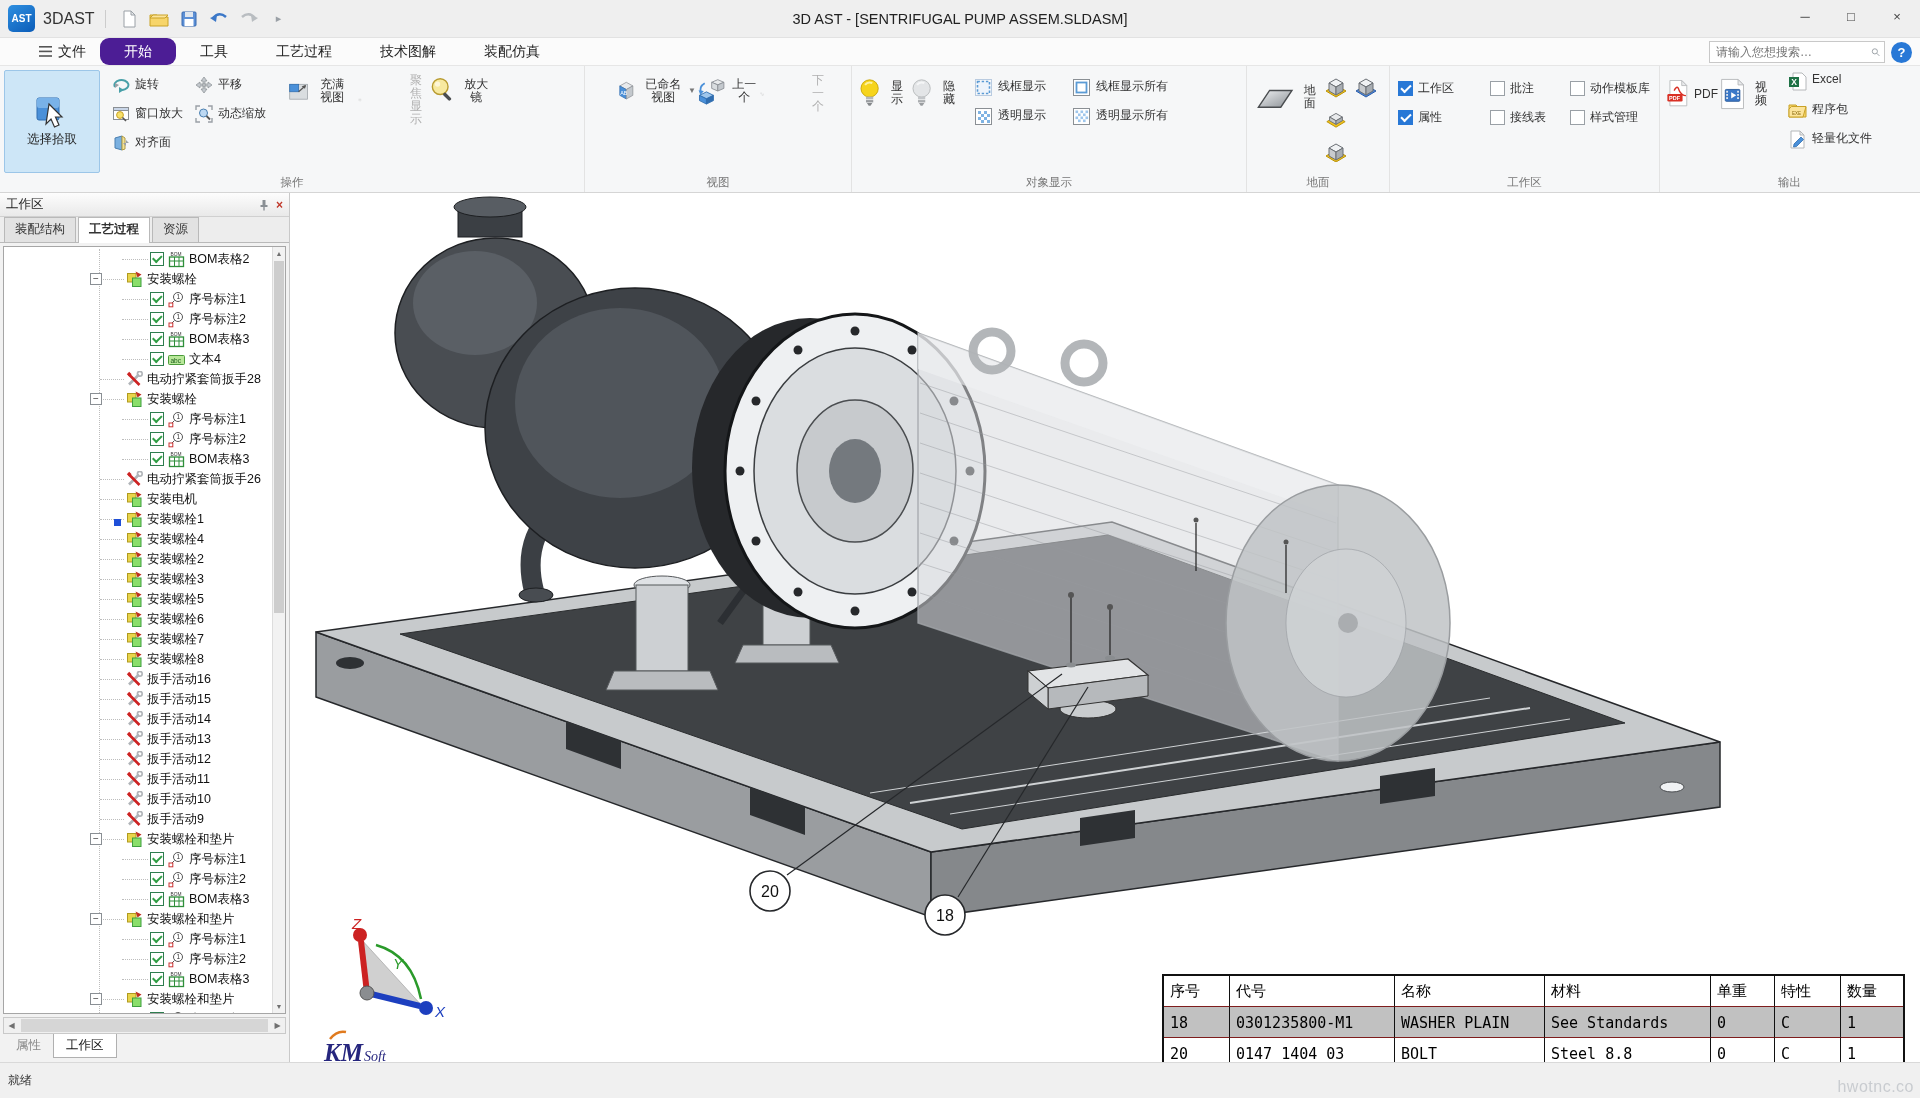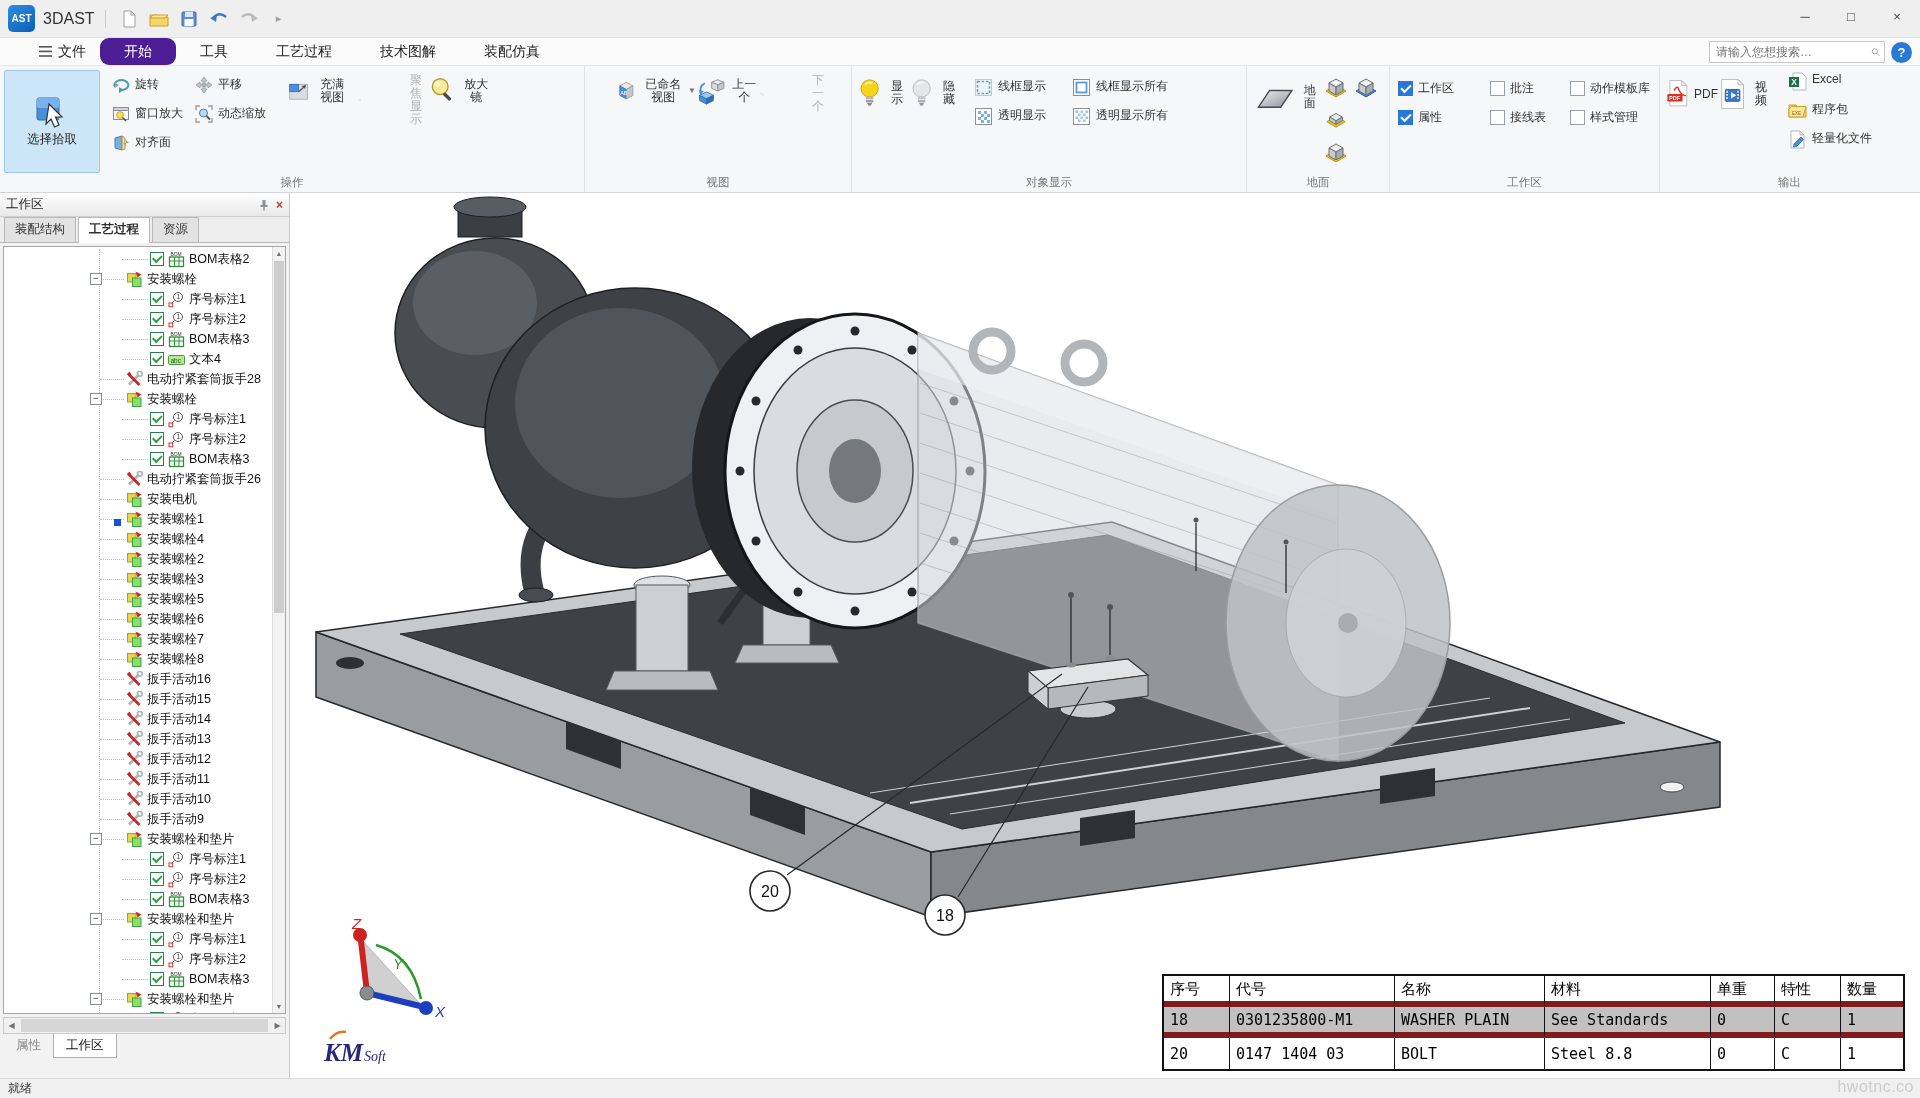--- a/index.html
+++ b/index.html
@@ -72,31 +72,31 @@
   .vs-thumb { position:absolute; left:1px; right:1px; top:14px; height:46%; background:#cdcdcd; }
   .vs-down { position:absolute; bottom:0; left:0; right:0; }
   .hscroll { position:absolute; left:3px; right:3px; bottom:44px; height:17px; background:#f0f0f0; border:1px solid #c9c9c9; display:flex; align-items:center; font-size:8px; color:#707070; }
   .hs-thumb { height:13px; background:#d6d6d6; flex:1; margin:0 2px; }
   .hs-arrow { width:15px; text-align:center; }
   .lp-btabs { position:absolute; left:0; bottom:20px; height:24px; display:flex; align-items:flex-start; padding-left:4px; }
   .lp-btab { padding:3px 12px; font-size:12.5px; color:#8a8a8a; }
   .lp-btab.active { background:#fff; color:#111; border:1px solid #b0b0b0; border-top:none; }
 
   
-  .statusbar { position:absolute; left:0; bottom:0; width:1920px; height:20px; background:#f0f0f0; border-top:1px solid #d9d9d9; font-size:12px; color:#333; display:flex; align-items:center; padding:0 8px; }
+  .statusbar { position:absolute; left:0; bottom:0; width:1920px; height:36px; background:#f0f0f0; border-top:1px solid #d9d9d9; font-size:12px; color:#333; display:flex; align-items:center; padding:0 8px; }
   .watermark { position:absolute; right:6px; bottom:2px; font-size:16px; color:#c9ccd0; letter-spacing:.5px; }
 
   
   .viewport { position:absolute; left:290px; top:193px; width:1630px; height:885px; background:#fff; overflow:hidden; }
   .scene { position:absolute; left:0; top:0; }
 
   
   .bom { position:absolute; right:15px; bottom:7px; border:2px solid #111; background:#fff; font-family:"DejaVu Sans Mono","Liberation Mono",monospace; }
   .bom-row { display:grid; grid-template-columns:66px 165px 150px 166px 64px 66px 62px; }
-  .bom-cell { border-right:1px solid #111; border-bottom:6px solid #7f1d1d; padding:4px 6px 3px; font-size:15px; height:31px; display:flex; align-items:center; overflow:hidden; white-space:nowrap; }
+  .bom-cell { border-right:1px solid #111; border-bottom:1px solid #7f1d1d; padding:4px 6px 3px; font-size:15px; height:31px; display:flex; align-items:center; overflow:hidden; white-space:nowrap; }
   .bom-row > .bom-cell:last-child { border-right:none; }
   .bom-row:last-child > .bom-cell { border-bottom:none; }
   .bom-row.head .bom-cell { font-family:"Liberation Sans",sans-serif; font-size:15px; }
   .bom-row.sel .bom-cell { background:#c1c1c1; }
 </style>
 </head>
 <body>
 
 <div class="app">
 
@@ -129,20 +129,21 @@
           <polygon points="2,8 9,5 8,12" fill="#3c78c8"></polygon>
         </svg>
     </div>
     <div class="qa-btn">
       <svg width="22" height="18" viewBox="0 0 22 18">
           <path d="M17 8 Q11 1 4 7" fill="none" stroke="#b9bdc1" stroke-width="2.5"></path>
           <polygon points="20,8 13,5 14,12" fill="#b9bdc1"></polygon>
         </svg>
     </div>
     <div class="qa-btn" style="color:#9aa0a6;font-size:11px;">▸</div>
+    <div class="win-title">3D AST - [SENTRIFUGAL PUMP ASSEM.SLDASM]</div>
     <div class="win-controls">
       <div class="win-btn">─</div>
       <div class="win-btn">□</div>
       <div class="win-btn close">×</div>
     </div>
   </div>
 
   <div class="menubar">
     <div class="file-btn">
       <svg width="13" height="11" viewBox="0 0 13 11">

